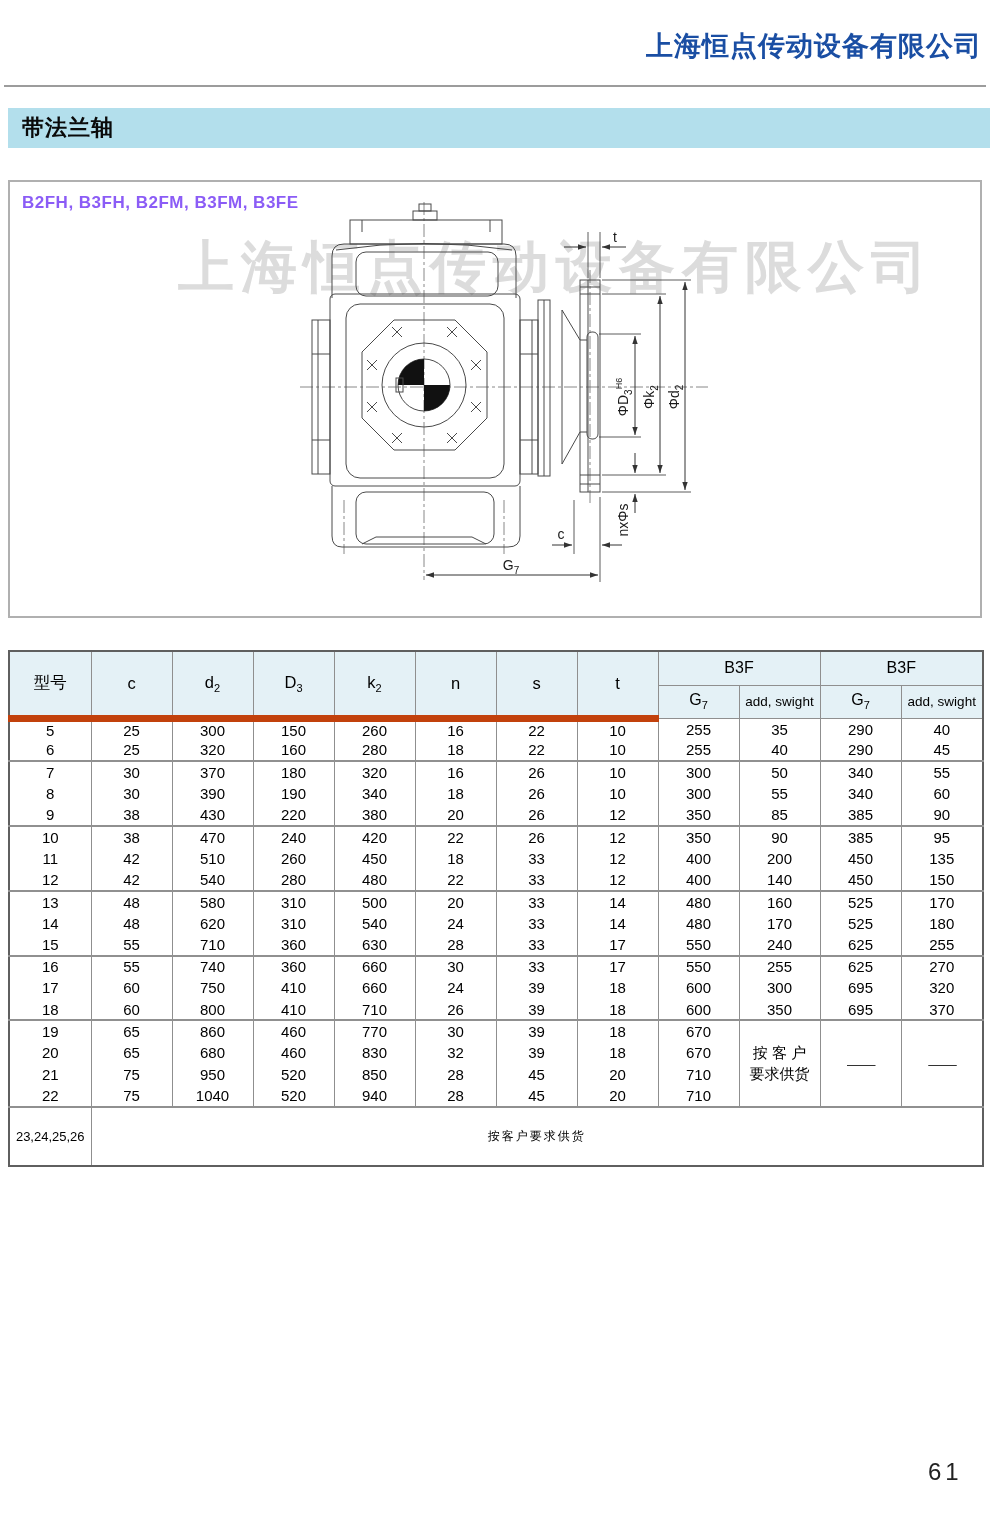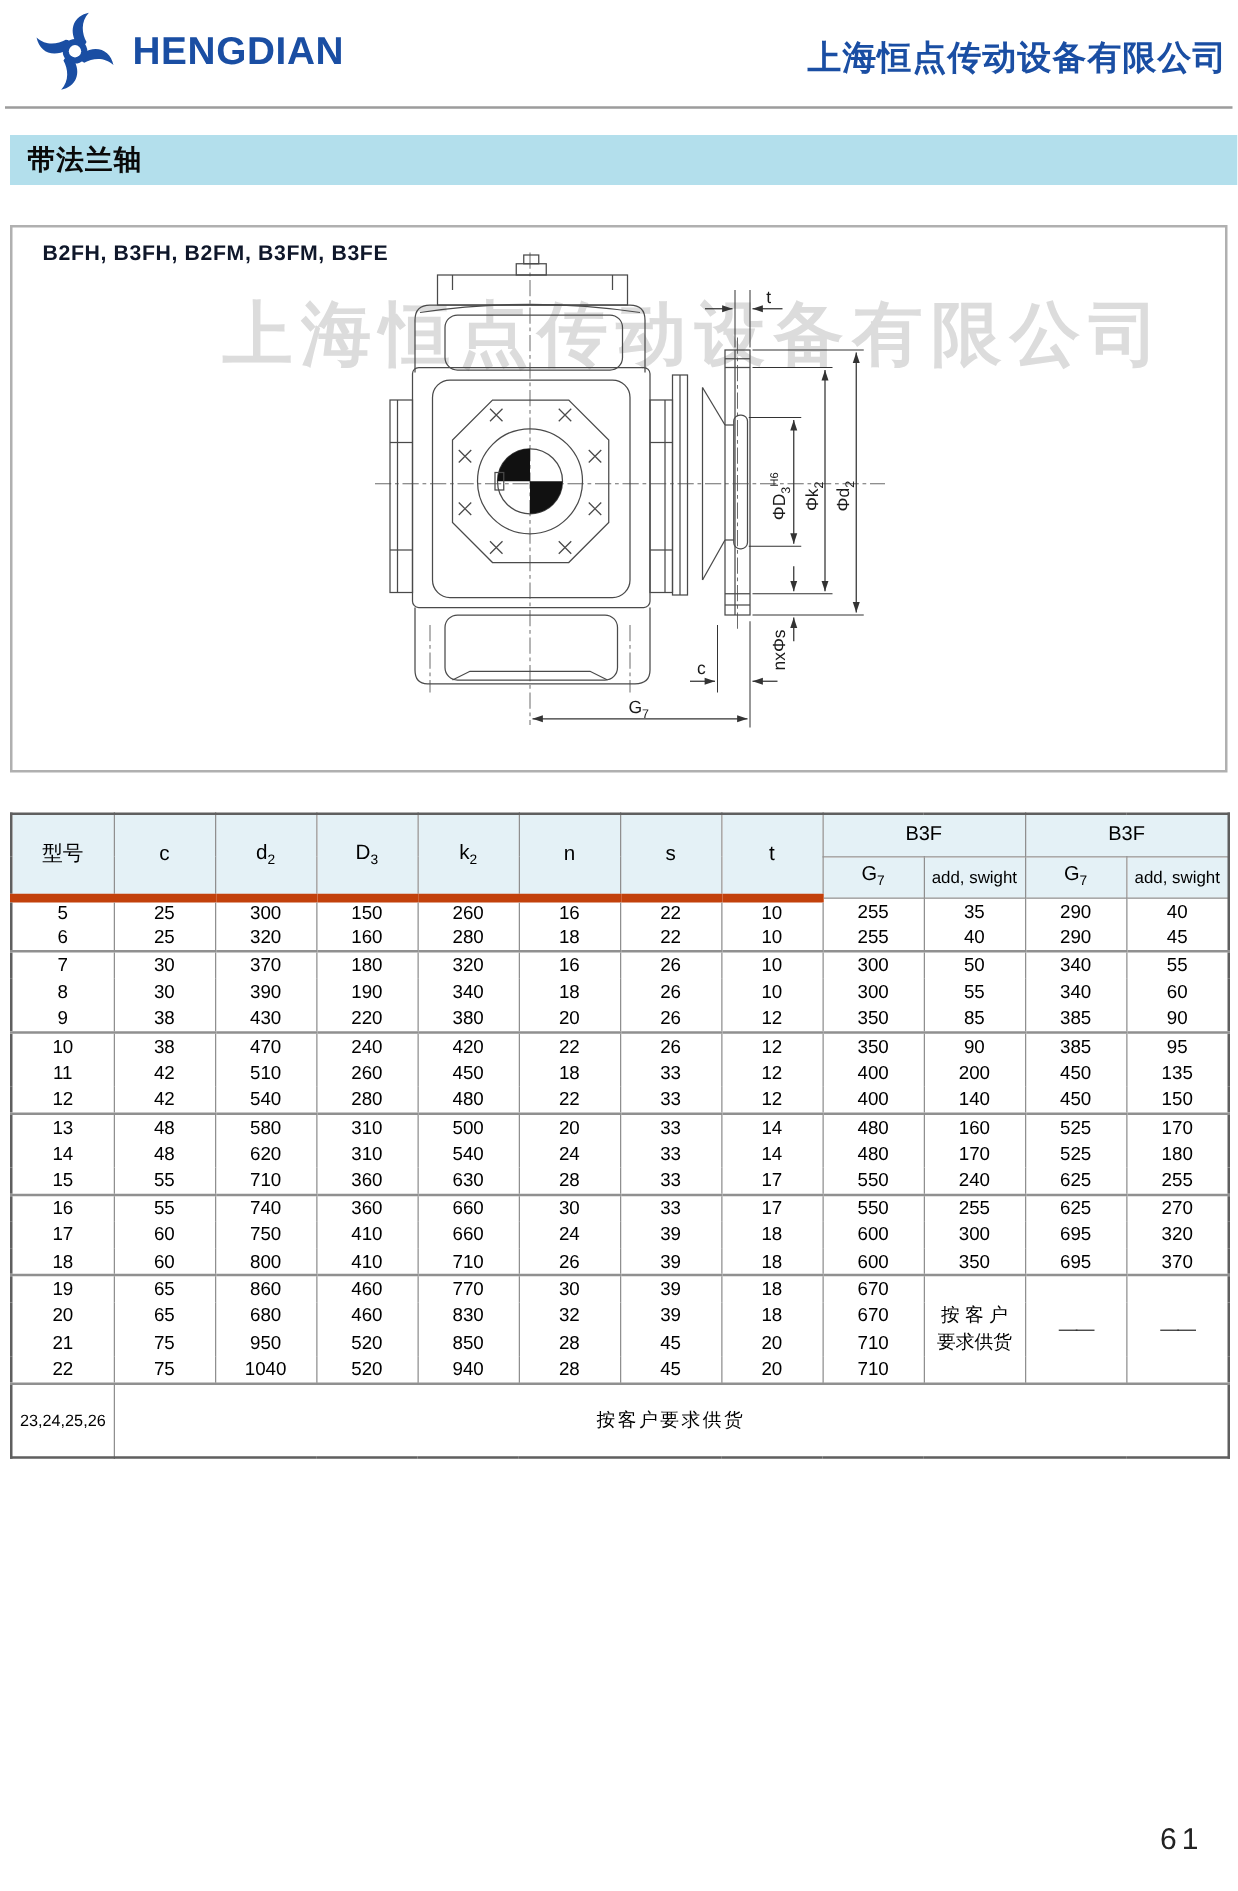--- a/index.html
+++ b/index.html
@@ -14,22 +14,22 @@
   .hrule{position:absolute;left:4px;top:85px;width:982px;height:2px;background:#9c9c9c;}
 
   
   .titlebar{position:absolute;left:8px;top:108px;width:990px;height:40px;background:#b3dfec;
             line-height:40px;padding-left:14px;box-sizing:border-box;font-size:22px;
             font-weight:bold;color:#0a0a0a;letter-spacing:1px;}
 
   
   .panel{position:absolute;left:8px;top:180px;width:974px;height:438px;
          border:2px solid #b0b0b0;box-sizing:border-box;background:#fff;}
-  .models{position:absolute;left:24px;top:11px;font-size:17px;font-weight:bold;
-          color:#0f172a;letter-spacing:0.5px;}
+  .models{position:absolute;left:12px;top:11px;font-size:17px;font-weight:bold;
+          color:#8b5cf6;letter-spacing:0.5px;}
   .watermark{position:absolute;left:168px;top:48px;font-size:56px;font-weight:bold;
              color:#dcdcdc;letter-spacing:7px;white-space:nowrap;}
   .panel svg{position:absolute;left:0;top:0;}
   .dimtext{font-size:14px;fill:#1a1a1a;}
   .tsub{font-size:10px;}
   .tsup{font-size:9px;}
 
   
   .tablewrap{position:absolute;left:8px;top:650px;width:974px;}
   table{border-collapse:collapse;table-layout:fixed;width:974px;border:2px solid #5f5f5f;}
@@ -39,45 +39,32 @@
   tr.h1{height:34px;} tr.h2{height:33px;}
   .colh{font-size:16.5px;border-bottom:7px solid #c2410c;}
   .gh{font-size:16px;border-bottom:1px solid #8f8f8f;margin-top:18px;}
   .sh{font-size:16px;border-bottom:1px solid #8f8f8f;}
   .sh.small{font-size:13.5px;}
   tbody td{font-size:15px;}
   tbody tr{height:21.6px;}
   tr.gs td{border-top:2px solid #909090;}
   .note{font-size:15px;line-height:1.35;}
   .rowlabel{font-size:13px;}
-  .fullnote{font-size:15px;letter-spacing:2px;}
+  .fullnote{font-size:12px;letter-spacing:2px;}
   tr.lastrow{height:59px;}
   .dash{display:inline-block;letter-spacing:-1.5px;color:#333;}
   sub{font-size:11px;}
 
   .pageno{position:absolute;left:928px;top:1458px;font-size:24px;letter-spacing:4px;color:#222;}
 </style>
 </head>
 <body>
 
 <div class="page">
 
-  <div class="brand">
-    <svg width="64" height="66" viewBox="-52 -52 104 104">
-      <g fill="#1a4ea3">
-        <path d="M 2,-10 C -9,-29 -1,-46 18,-50 C 7,-38 9,-23 15,-12 C 11,-4 6,-4 2,-10 Z"></path>
-        <path d="M 2,-10 C -9,-29 -1,-46 18,-50 C 7,-38 9,-23 15,-12 C 11,-4 6,-4 2,-10 Z" transform="rotate(90)"></path>
-        <path d="M 2,-10 C -9,-29 -1,-46 18,-50 C 7,-38 9,-23 15,-12 C 11,-4 6,-4 2,-10 Z" transform="rotate(180)"></path>
-        <path d="M 2,-10 C -9,-29 -1,-46 18,-50 C 7,-38 9,-23 15,-12 C 15,-4 6,-4 2,-10 Z" transform="rotate(270)"></path>
-        <circle cx="0" cy="0" r="16"></circle>
-      </g>
-      <circle cx="0" cy="0" r="8" fill="#fff"></circle>
-    </svg>
-    <span class="brand-text">HENGDIAN</span>
-  </div>
   <div class="company">上海恒点传动设备有限公司</div>
   <div class="hrule"></div>
 
   <div class="titlebar">带法兰轴</div>
 
   <div class="panel">
     <div class="watermark">上海恒点传动设备有限公司</div>
     <div class="models">B2FH, B3FH, B2FM, B3FM, B3FE</div>
 
     <svg width="974" height="438" viewBox="0 0 974 438">

